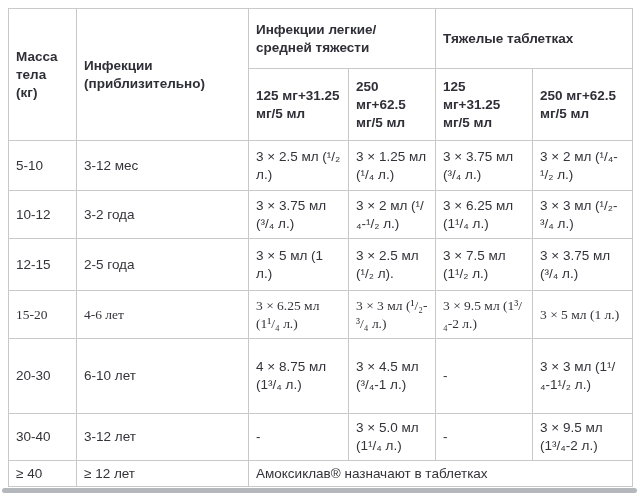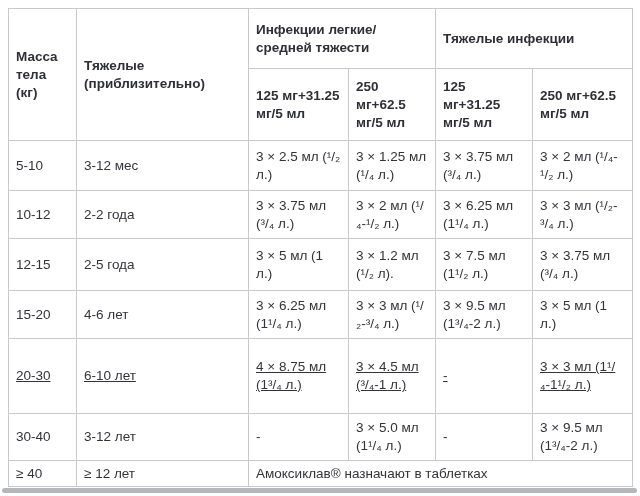--- a/index.html
+++ b/index.html
@@ -41,22 +41,22 @@
   }
   table.dosage td {
     font-weight: normal;
     color: #33333a;
   }
   tr.h-group    { height: 60px; }
   tr.h-strength { height: 72px; }
   tr.r0 { height: 50px; }
   tr.r1 { height: 48px; }
   tr.r2 { height: 52px; }
-  tr.r3 { height: 48px; }
-  tr.r4 { height: 75px; text-decoration: underline; }
+  tr.r3 { height: 48px; font-family: Liberation Serif, serif; }
+  tr.r4 { height: 75px; }
   tr.r5 { height: 47px; }
   tr.r6 { height: 26px; }
   .hscrollbar {
     position: absolute;
     left: 2px;
     right: 3px;
     top: 488px;
     height: 5px;
     background: #b4b7bb;
     border-radius: 3px;
@@ -72,53 +72,53 @@
       <col style="width:68px">
       <col style="width:172px">
       <col style="width:100px">
       <col style="width:87px">
       <col style="width:97px">
       <col style="width:100px">
     </colgroup>
     <thead>
       <tr class="h-group">
         <th rowspan="2">Масса тела (кг)</th>
-        <th rowspan="2">Тяжелые (приблизительно)</th>
+        <th rowspan="2">Инфекции (приблизительно)</th>
         <th colspan="2">Инфекции легкие/средней тяжести</th>
-        <th colspan="2">Тяжелые инфекции</th>
+        <th colspan="2">Тяжелые таблетках</th>
       </tr>
       <tr class="h-strength">
         <th>125 мг+31.25 мг/5 мл</th>
         <th>250 мг+62.5 мг/5 мл</th>
         <th>125 мг+31.25 мг/5 мл</th>
         <th>250 мг+62.5 мг/5 мл</th>
       </tr>
     </thead>
     <tbody>
       <tr class="r0">
         <td>5-10</td>
         <td>3-12 мес</td>
         <td>3 × 2.5 мл (¹/₂ л.)</td>
         <td>3 × 1.25 мл (¹/₄ л.)</td>
         <td>3 × 3.75 мл (³/₄ л.)</td>
         <td>3 × 2 мл (¹/₄-¹/₂ л.)</td>
       </tr>
       <tr class="r1">
         <td>10-12</td>
-        <td>2-2 года</td>
+        <td>3-2 года</td>
         <td>3 × 3.75 мл (³/₄ л.)</td>
         <td>3 × 2 мл (¹/₄-¹/₂ л.)</td>
         <td>3 × 6.25 мл (1¹/₄ л.)</td>
         <td>3 × 3 мл (¹/₂-³/₄ л.)</td>
       </tr>
       <tr class="r2">
         <td>12-15</td>
         <td>2-5 года</td>
         <td>3 × 5 мл (1 л.)</td>
-        <td>3 × 1.2 мл (¹/₂ л).</td>
+        <td>3 × 2.5 мл (¹/₂ л).</td>
         <td>3 × 7.5 мл (1¹/₂ л.)</td>
         <td>3 × 3.75 мл (³/₄ л.)</td>
       </tr>
       <tr class="r3">
         <td>15-20</td>
         <td>4-6 лет</td>
         <td>3 × 6.25 мл (1¹/₄ л.)</td>
         <td>3 × 3 мл (¹/₂-³/₄ л.)</td>
         <td>3 × 9.5 мл (1³/₄-2 л.)</td>
         <td>3 × 5 мл (1 л.)</td>

